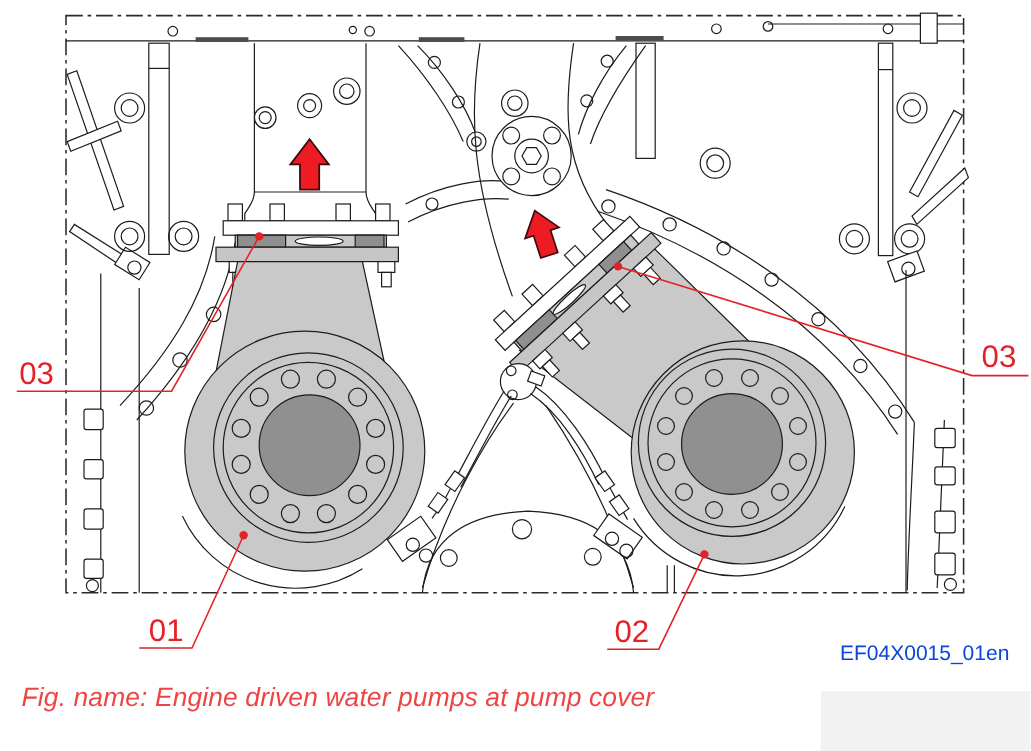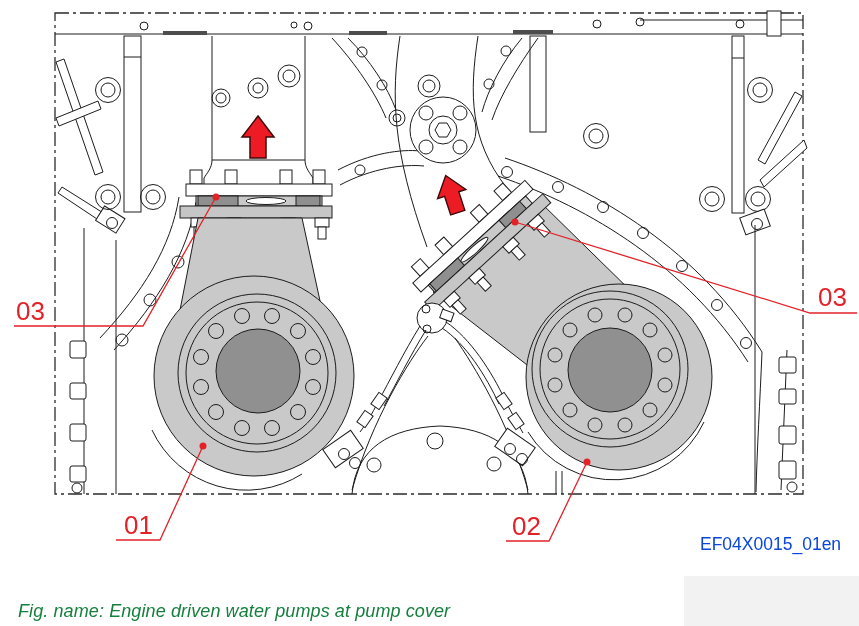--- a/index.html
+++ b/index.html
@@ -1,21 +1,21 @@
 <!DOCTYPE html>
 <html><head>
 <meta charset="utf-8">
 <style>
   html,body{margin:0;padding:0;background:#ffffff;}
   #screenshot{position:relative;width:859px;height:626px;background:#ffffff;overflow:hidden;
               font-family:"Liberation Sans",sans-serif;}
   #screenshot svg{position:absolute;left:0;top:0;}
-  .caption{position:absolute;left:18px;top:601px;width:560px;
-           font-family:"Liberation Sans",sans-serif;font-size:18px;font-style:italic;
-           color:#15803d;letter-spacing:.1px;}
+  .caption{position:absolute;left:18px;top:568px;width:560px;
+           font-family:"Liberation Sans",sans-serif;font-size:22px;font-style:italic;
+           color:#ef4444;letter-spacing:.1px;}
   .callout-text{font-family:"Liberation Sans",sans-serif;font-size:26px;}
   .code-text{font-family:"Liberation Sans",sans-serif;font-size:17.5px;}
   .ln{stroke:#1c1c1c;stroke-width:1;fill:none;}
   .wh{stroke:#1c1c1c;stroke-width:1;fill:#ffffff;}
 </style>
 </head>
 <body>
 
 <div id="screenshot">
 

